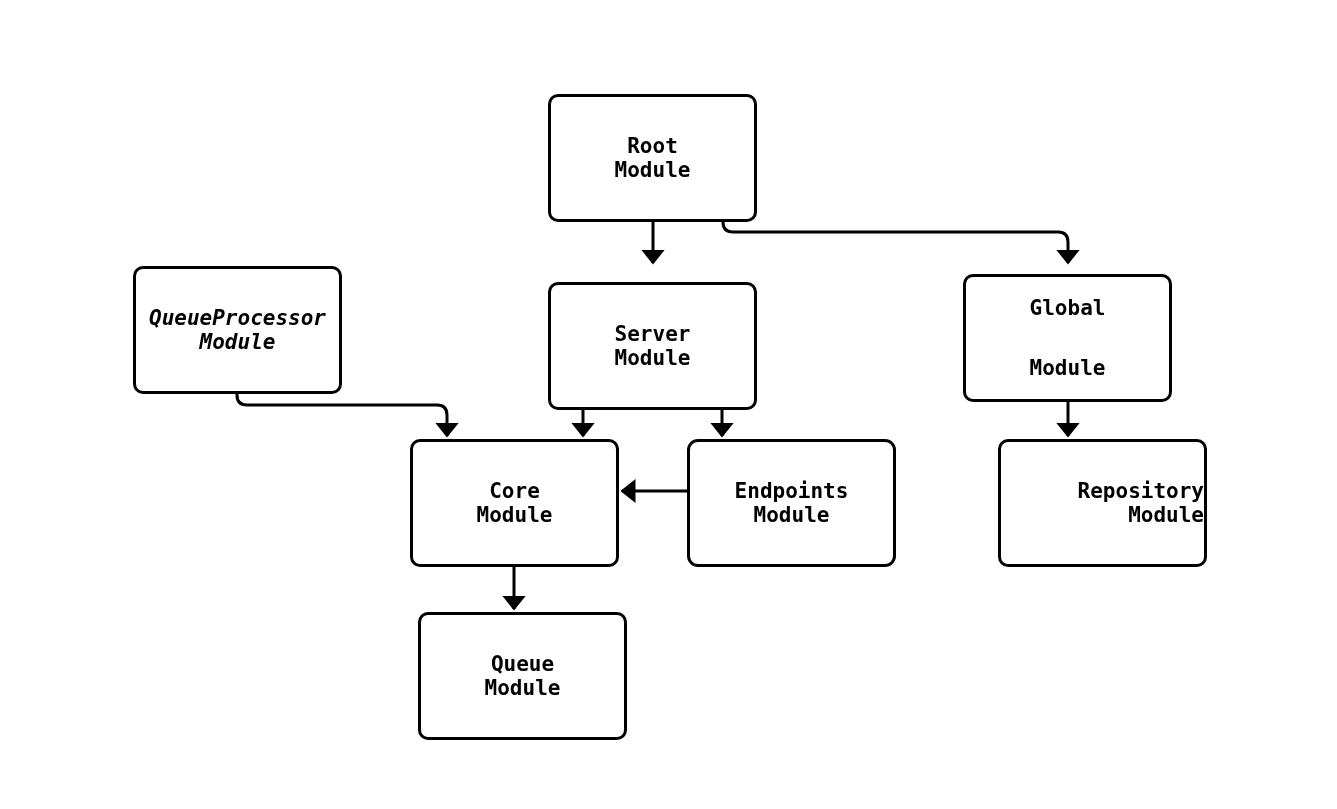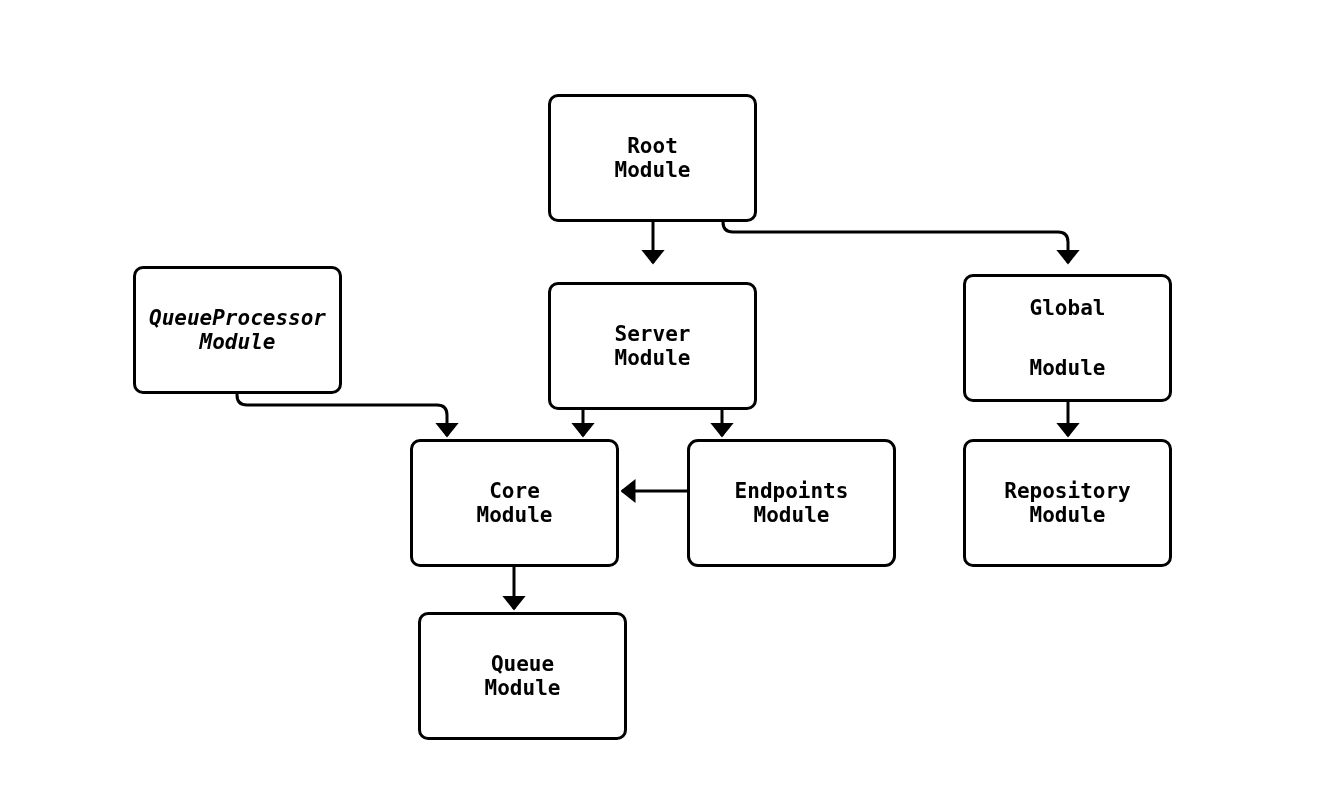--- a/index.html
+++ b/index.html
@@ -91,21 +91,21 @@
   <div class="node" style="left:410px; top:439px;">
     <span>Core</span>
     <span>Module</span>
   </div>
 
   <div class="node" style="left:687px; top:439px;border-radius:11px;">
     <span>Endpoints</span>
     <span>Module</span>
   </div>
 
-  <div class="node" style="left:963px; top:439px;">
+  <div class="node" style="left:998px; top:439px;align-items:flex-end;">
     <span>Repository</span>
     <span>Module</span>
   </div>
 
   <div class="node" style="left:410px; top:612px;margin-left:8px;">
     <span>Queue</span>
     <span>Module</span>
   </div>
 
 </div>

